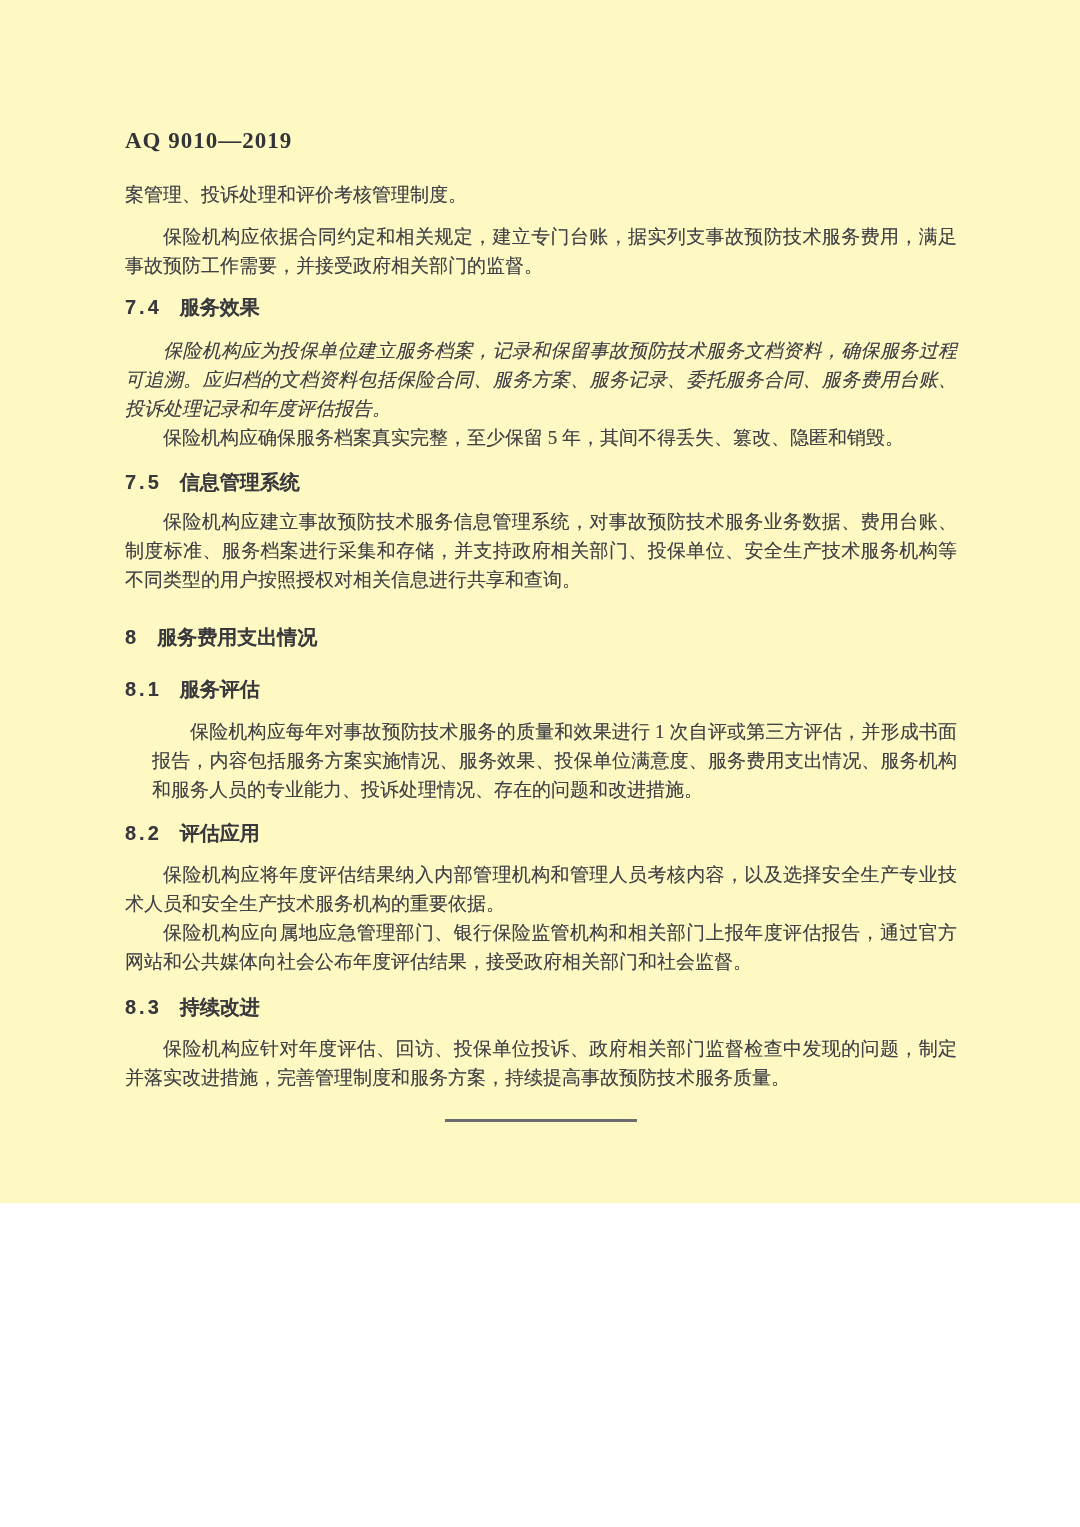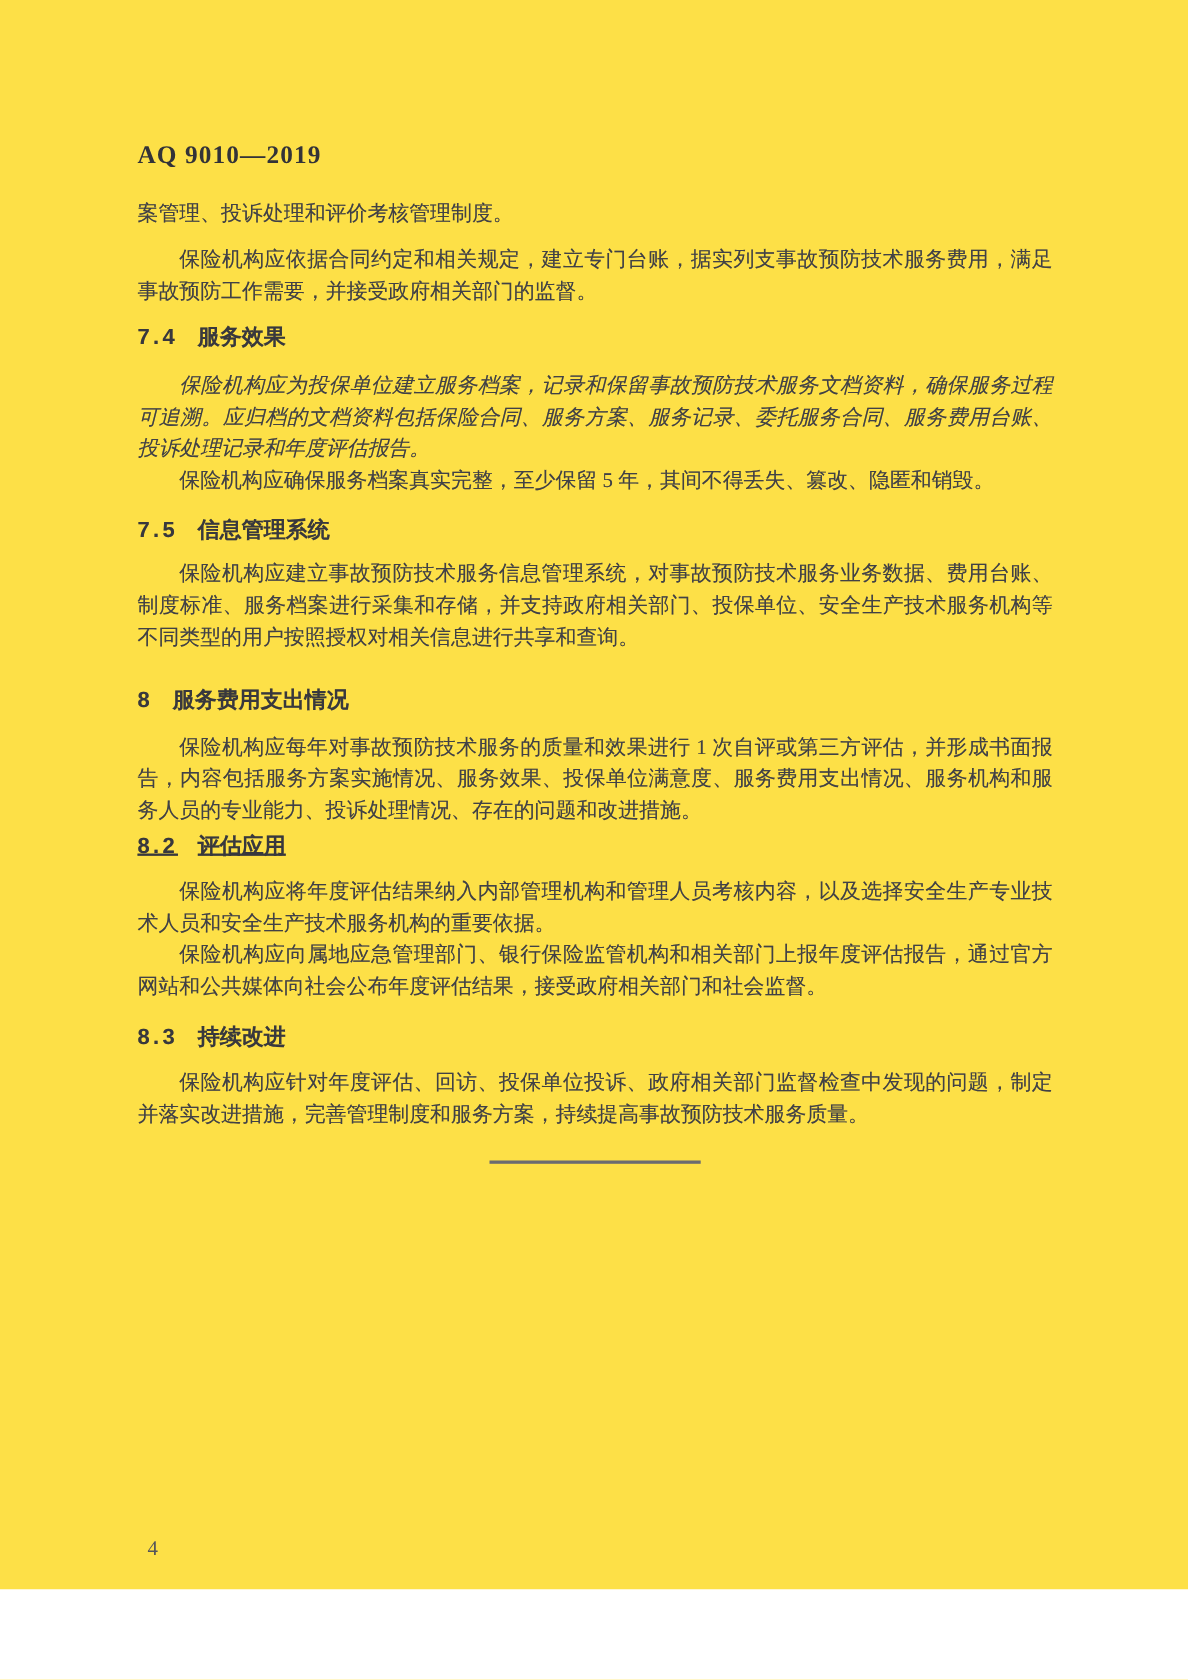--- a/index.html
+++ b/index.html
@@ -3,23 +3,23 @@
 <meta charset="utf-8">
 <style>
   html, body {
     margin: 0;
     padding: 0;
     background: #ffffff;
   }
   .page {
     position: relative;
     width: 1080px;
-    height: 1445px;
+    height: 1203px;
     margin: 0 auto;
-    background: #fde047;
+    background: #fef9c3;
     overflow: hidden;
     font-family: "Liberation Serif", "DejaVu Serif", serif;
     color: #414146;
   }
   .content {
     position: absolute;
     top: 0;
     left: 125px;
     width: 832px;
     padding-top: 128px;
@@ -57,22 +57,22 @@
   }
   .mt-b1  { margin-top: 16px; }
   .mt-b2  { margin-top: 13px; }
   .mt-b3  { margin-top: 12px; }
   .mt-b4  { margin-top: 14px; font-style: italic; }
   .mt-b5  { margin-top: 0; }
   .mt-b6  { margin-top: 15px; }
   .mt-b7  { margin-top: 10px; }
   .mt-b8  { margin-top: 28px; }
   .mt-b9  { margin-top: 22px; }
-  .mt-b10 { margin-top: 13px; }
-  .mt-b11 { margin-top: 2px; text-decoration: underline; }
+  .mt-b10 { margin-top: 13px; margin-left: 27px; }
+  .mt-b11 { margin-top: 14px; }
   .mt-b12 { margin-top: 12px; }
   .mt-b13 { margin-top: 0; }
   .mt-b14 { margin-top: 16px; }
   .mt-b15 { margin-top: 12px; }
   .end-rule {
     margin: 27px auto 0 auto;
     width: 192px;
     height: 3px;
     background: #6b6b70;
   }
@@ -109,20 +109,23 @@
     <div class="heading mt-b6">
       <span class="h-number">7.5</span><span>信息管理系统</span>
     </div>
 
     <p class="para mt-b7">保险机构应建立事故预防技术服务信息管理系统，对事故预防技术服务业务数据、费用台账、制度标准、服务档案进行采集和存储，并支持政府相关部门、投保单位、安全生产技术服务机构等不同类型的用户按照授权对相关信息进行共享和查询。</p>
 
     <div class="heading mt-b8">
       <span class="h-number">8</span><span>服务费用支出情况</span>
     </div>
 
+    <div class="heading mt-b9">
+      <span class="h-number">8.1</span><span>服务评估</span>
+    </div>
 
     <p class="para mt-b10">保险机构应每年对事故预防技术服务的质量和效果进行 1 次自评或第三方评估，并形成书面报告，内容包括服务方案实施情况、服务效果、投保单位满意度、服务费用支出情况、服务机构和服务人员的专业能力、投诉处理情况、存在的问题和改进措施。</p>
 
     <div class="heading mt-b11">
       <span class="h-number">8.2</span><span>评估应用</span>
     </div>
 
     <p class="para mt-b12">保险机构应将年度评估结果纳入内部管理机构和管理人员考核内容，以及选择安全生产专业技术人员和安全生产技术服务机构的重要依据。</p>
 
     <p class="para mt-b13">保险机构应向属地应急管理部门、银行保险监管机构和相关部门上报年度评估报告，通过官方网站和公共媒体向社会公布年度评估结果，接受政府相关部门和社会监督。</p>

